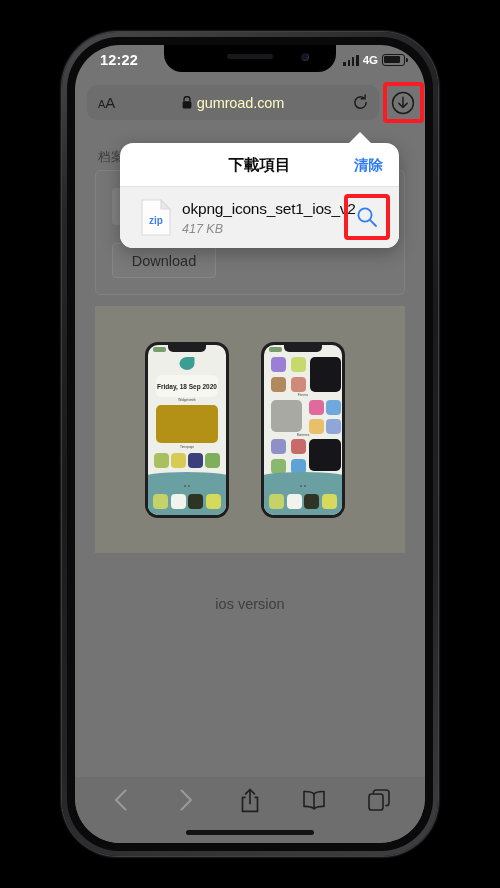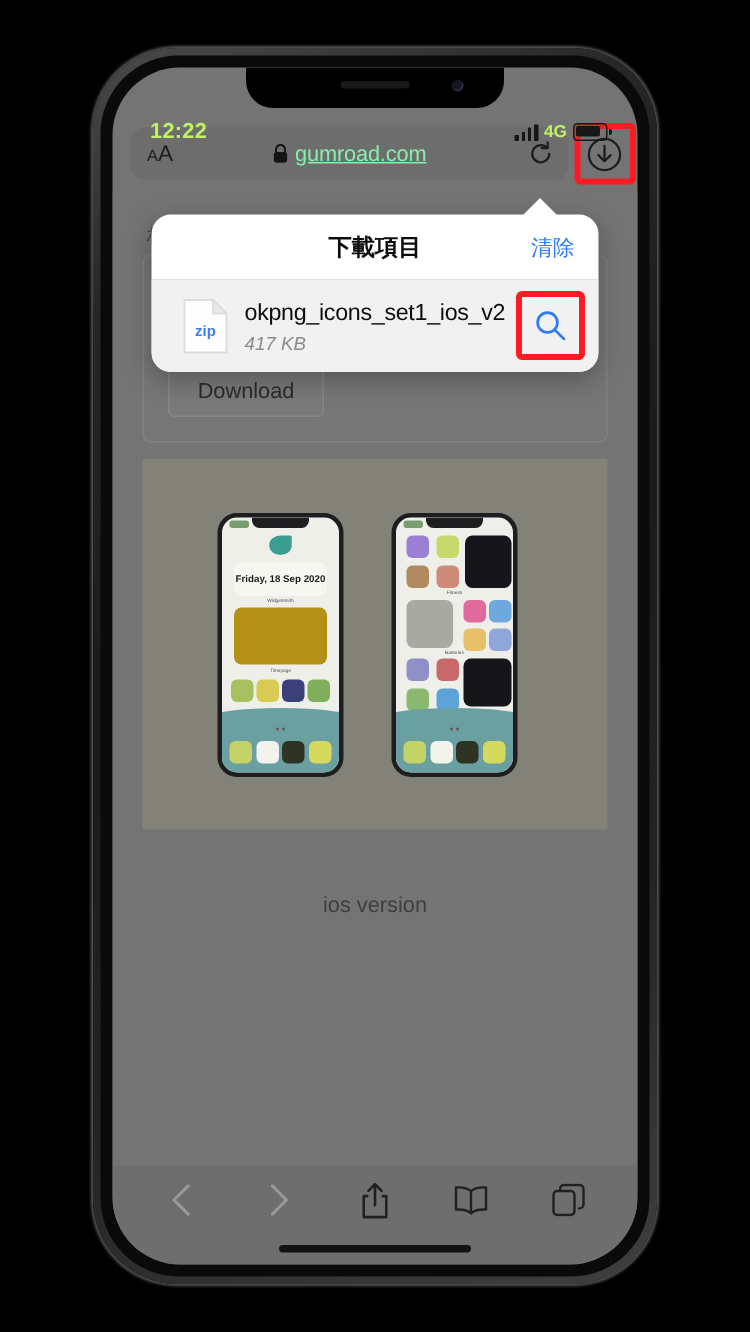--- a/index.html
+++ b/index.html
@@ -80,22 +80,21 @@
     box-shadow: inset -1px -1px 1px #2a3048;
   }
 
   
   #status-bar {
     position: absolute;
     left: 0; top: 0;
     width: 100%;
     height: 34px;
     z-index: 35;
-    color: #bef264;
-    margin-top: 28px;
+    color: #ffffff;
   }
   #status-time {
     position: absolute;
     left: 25px;
     top: 7px;
     font-size: 14.5px;
     font-weight: bold;
     letter-spacing: 0.2px;
   }
   #status-right {
@@ -185,23 +184,22 @@
     position: absolute;
     left: 0; right: 0;
     display: flex;
     align-items: center;
     justify-content: center;
     gap: 5px;
   }
   #lock-icon { display: block; }
   #url-text {
     font-size: 14.5px;
-    color: #86efac;
+    color: #fef9c3;
     letter-spacing: -0.1px;
-    text-decoration: underline;
   }
   #reload-button {
     position: absolute;
     right: 10px;
     display: flex;
     align-items: center;
   }
   #downloads-button {
     position: absolute;
     right: 7px;
@@ -495,20 +493,21 @@
     width: 0; height: 0;
     border-left: 12px solid transparent;
     border-right: 12px solid transparent;
     border-bottom: 12px solid #ffffff;
   }
   #popup-body {
     background: #ffffff;
     border-radius: 13px;
     overflow: hidden;
     box-shadow: 0 5px 18px rgba(0,0,0,0.28);
+    margin-left: 19px;
   }
   #popup-header {
     position: relative;
     height: 43px;
     border-bottom: 1px solid #e2e2e2;
   }
   #popup-title {
     position: absolute;
     left: 0; right: 0;
     top: 12px;
@@ -516,20 +515,21 @@
     font-size: 15.5px;
     font-weight: bold;
     color: #0d0d0d;
   }
   #popup-clear-button {
     position: absolute;
     right: 16px;
     top: 13px;
     font-size: 14.5px;
     color: #2f7cf6;
+    font-weight: bold;
   }
   #popup-item {
     position: relative;
     height: 61px;
     background: #f1f1f1;
     display: flex;
     align-items: center;
   }
   #popup-item-icon {
     position: absolute;

